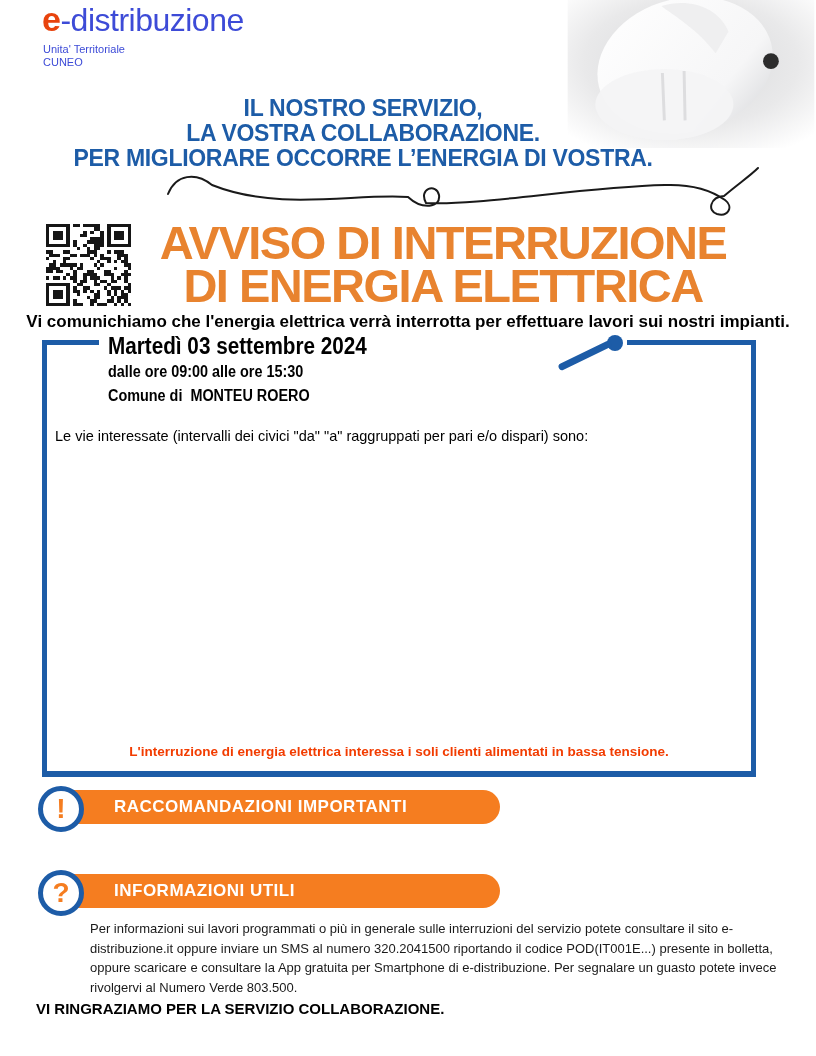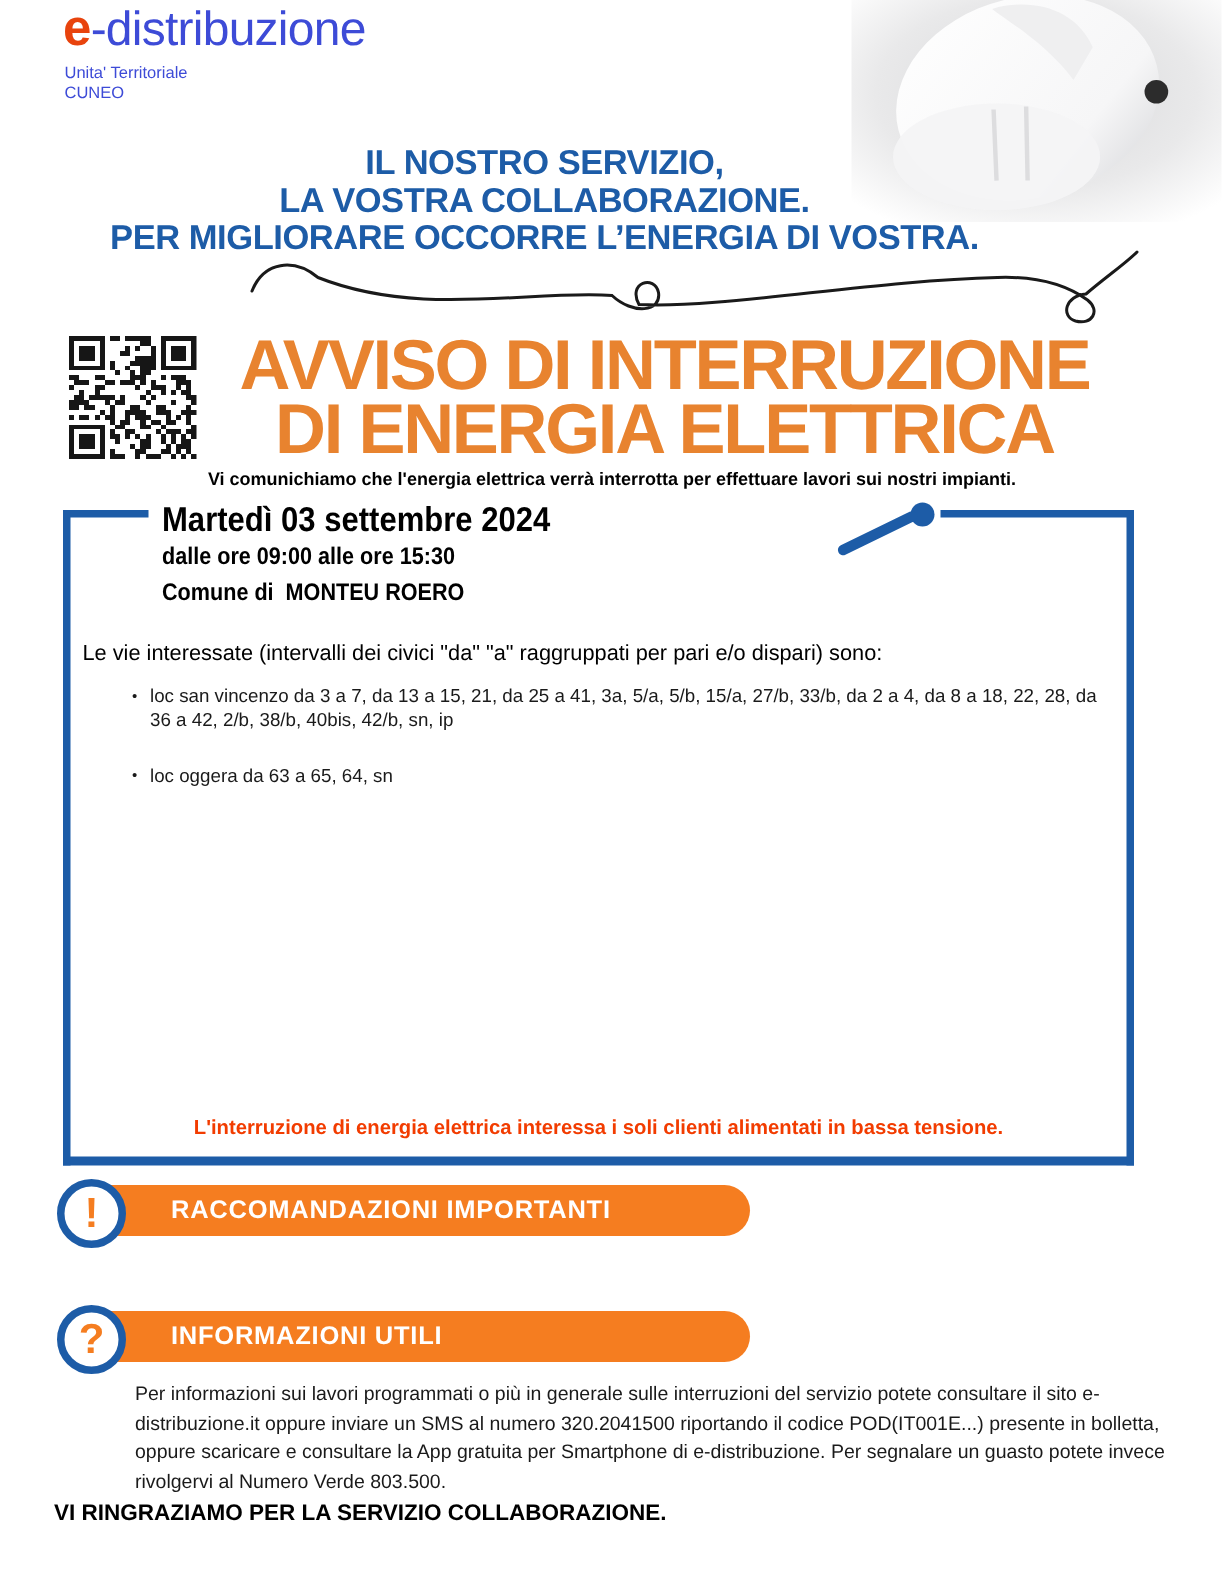--- a/index.html
+++ b/index.html
@@ -23,21 +23,21 @@
   .squiggle{position:absolute;left:150px;top:160px;width:620px;height:58px;}
   
   .qr{position:absolute;left:46px;top:224px;width:85px;height:82px;}
   
   .big-title{
     position:absolute;left:110px;top:221px;width:666px;text-align:center;
     color:#e8832f;font-weight:700;font-size:47px;line-height:43px;letter-spacing:-1.5px;white-space:nowrap;
   }
   .subtitle{
     position:absolute;left:0;top:312px;width:816px;text-align:center;
-    font-weight:700;font-size:12px;color:#000;
+    font-weight:700;font-size:17px;color:#000;
   }
   
   .bluebox{
     position:absolute;left:42px;top:340px;width:714px;height:437px;box-sizing:border-box;
     border-left:5px solid #1d5ca7;border-right:5px solid #1d5ca7;border-bottom:6px solid #1d5ca7;
   }
   .box-top-seg{position:absolute;top:340px;height:5px;background:#1d5ca7;}
   .seg-left{left:42px;width:57px;}
   .seg-right{left:627px;width:129px;}
   .pin-dot{position:absolute;left:607px;top:335px;width:16px;height:16px;border-radius:50%;background:#1d5ca7;}
@@ -438,24 +438,20 @@
   <div class="box-top-seg seg-left"></div>
   <div class="box-top-seg seg-right"></div>
   <div class="pin-dot"></div>
   <div class="pin-line"></div>
 
   <div class="box-date condensed">Martedì 03 settembre 2024</div>
   <div class="box-time condensed">dalle ore 09:00 alle ore 15:30</div>
   <div class="box-comune condensed">Comune di  MONTEU ROERO</div>
 
   <div class="streets-intro">Le vie interessate (intervalli dei civici "da" "a" raggruppati per pari e/o dispari) sono:</div>
-  <ul class="streets-list">
-    <li>loc san vincenzo da 3 a 7, da 13 a 15, 21, da 25 a 41, 3a, 5/a, 5/b, 15/a, 27/b, 33/b, da 2 a 4, da 8 a 18, 22, 28, da 36 a 42, 2/b, 38/b, 40bis, 42/b, sn, ip</li>
-    <li>loc oggera da 63 a 65, 64, sn</li>
-  </ul>
 
   <div class="bt-note">L'interruzione di energia elettrica interessa i soli clienti alimentati in bassa tensione.</div>
 
   <div class="badge badge-racc"><span>!</span></div>
   <div class="banner banner-racc">RACCOMANDAZIONI IMPORTANTI</div>
 
   <div class="badge badge-info"><span>?</span></div>
   <div class="banner banner-info">INFORMAZIONI UTILI</div>
   <div class="para para-info">Per informazioni sui lavori programmati o più in generale sulle interruzioni del servizio potete consultare il sito e-distribuzione.it oppure inviare un SMS al numero 320.2041500 riportando il codice POD(IT001E...) presente in bolletta, oppure scaricare e consultare la App gratuita per Smartphone di e-distribuzione. Per segnalare un guasto potete invece rivolgervi al Numero Verde 803.500.</div>
 

